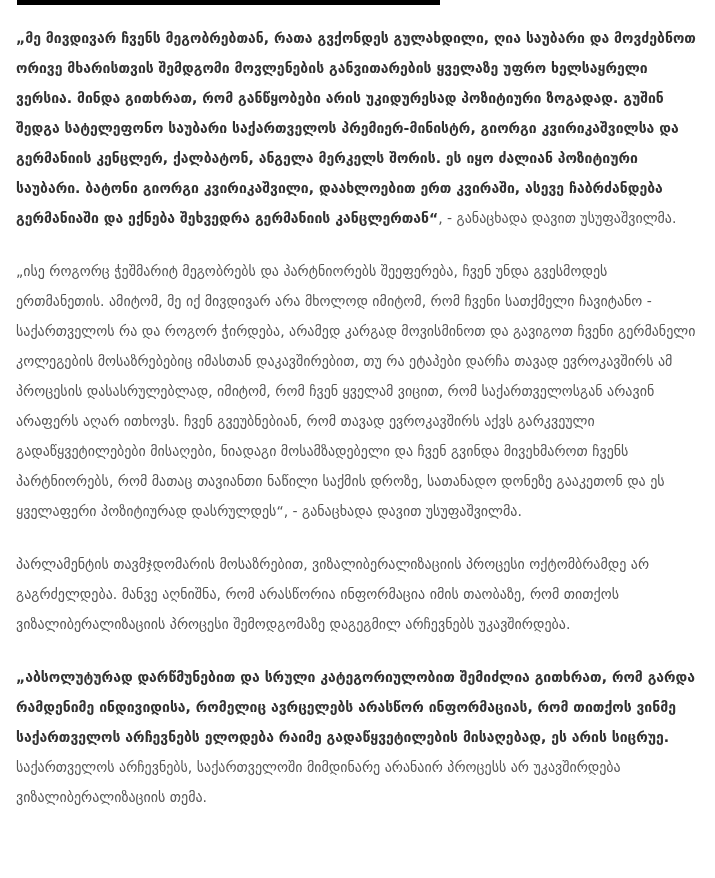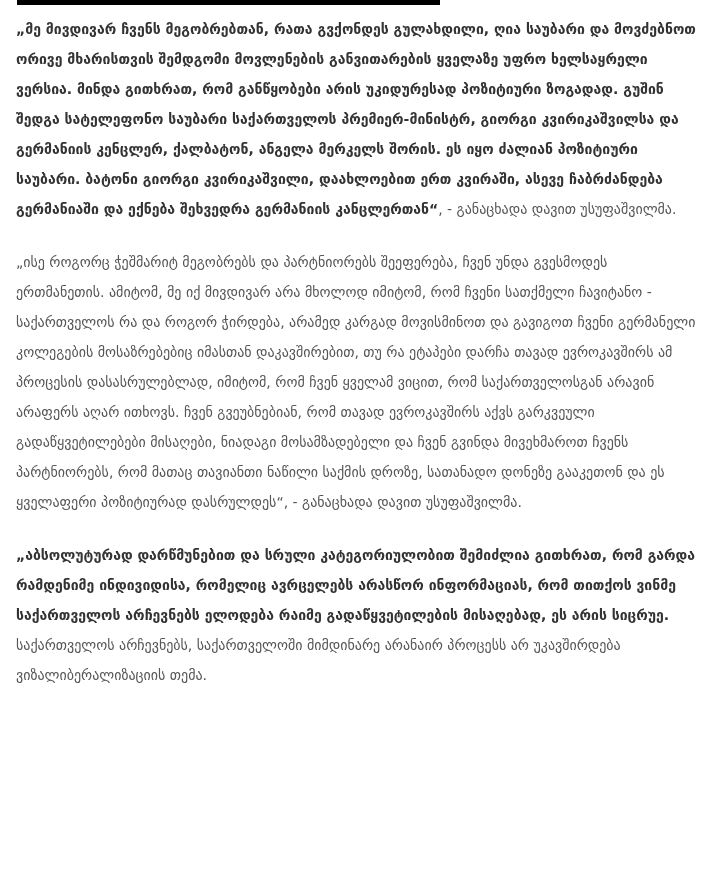--- a/index.html
+++ b/index.html
@@ -23,35 +23,36 @@
     padding: 0 16px 0 16px;
     font-size: 14px;
     line-height: 30px;
     color: #565656;
     text-align: left;
   }
   .article p {
     margin: 23px 0;
   }
   .article p:first-child {
-    margin-top: 9px;
+    margin-top: 18px;
   }
   .article strong {
     color: #333333;
     font-weight: bold;
   }
 </style>
 </head>
 <body>
 
 <div class="top-bar"></div>
 
 <div class="article">
 
   <p><strong>„მე მივდივარ ჩვენს მეგობრებთან, რათა გვქონდეს გულახდილი, ღია საუბარი და მოვძებნოთ ორივე მხარისთვის შემდგომი მოვლენების განვითარების ყველაზე უფრო ხელსაყრელი ვერსია. მინდა გითხრათ, რომ განწყობები არის უკიდურესად პოზიტიური ზოგადად. გუშინ შედგა სატელეფონო საუბარი საქართველოს პრემიერ-მინისტრ, გიორგი კვირიკაშვილსა და გერმანიის კენცლერ, ქალბატონ, ანგელა მერკელს შორის. ეს იყო ძალიან პოზიტიური საუბარი. ბატონი გიორგი კვირიკაშვილი, დაახლოებით ერთ კვირაში, ასევე ჩაბრძანდება გერმანიაში და ექნება შეხვედრა გერმანიის კანცლერთან“</strong><span>, - განაცხადა დავით უსუფაშვილმა.</span></p>
 
 
   <p><span>„ისე როგორც ჭეშმარიტ მეგობრებს და პარტნიორებს შეეფერება, ჩვენ უნდა გვესმოდეს ერთმანეთის. ამიტომ, მე იქ მივდივარ არა მხოლოდ იმიტომ, რომ ჩვენი სათქმელი ჩავიტანო - საქართველოს რა და როგორ ჭირდება, არამედ კარგად მოვისმინოთ და გავიგოთ ჩვენი გერმანელი კოლეგების მოსაზრებებიც იმასთან დაკავშირებით, თუ რა ეტაპები დარჩა თავად ევროკავშირს ამ პროცესის დასასრულებლად, იმიტომ, რომ ჩვენ ყველამ ვიცით, რომ საქართველოსგან არავინ არაფერს აღარ ითხოვს. ჩვენ გვეუბნებიან, რომ თავად ევროკავშირს აქვს გარკვეული გადაწყვეტილებები მისაღები, ნიადაგი მოსამზადებელი და ჩვენ გვინდა მივეხმაროთ ჩვენს პარტნიორებს, რომ მათაც თავიანთი ნაწილი საქმის დროზე, სათანადო დონეზე გააკეთონ და ეს ყველაფერი პოზიტიურად დასრულდეს“, - განაცხადა დავით უსუფაშვილმა.</span></p>
 
+  <p><span>პარლამენტის თავმჯდომარის მოსაზრებით, ვიზალიბერალიზაციის პროცესი ოქტომბრამდე არ გაგრძელდება. მანვე აღნიშნა, რომ არასწორია ინფორმაცია იმის თაობაზე, რომ თითქოს ვიზალიბერალიზაციის პროცესი შემოდგომაზე დაგეგმილ არჩევნებს უკავშირდება.</span></p>
 
   <p><strong>„აბსოლუტურად დარწმუნებით და სრული კატეგორიულობით შემიძლია გითხრათ, რომ გარდა რამდენიმე ინდივიდისა, რომელიც ავრცელებს არასწორ ინფორმაციას, რომ თითქოს ვინმე საქართველოს არჩევნებს ელოდება რაიმე გადაწყვეტილების მისაღებად, ეს არის სიცრუე. </strong><span>საქართველოს არჩევნებს, საქართველოში მიმდინარე არანაირ პროცესს არ უკავშირდება ვიზალიბერალიზაციის თემა. </span></p>
 
 </div>
 
 </body></html>

